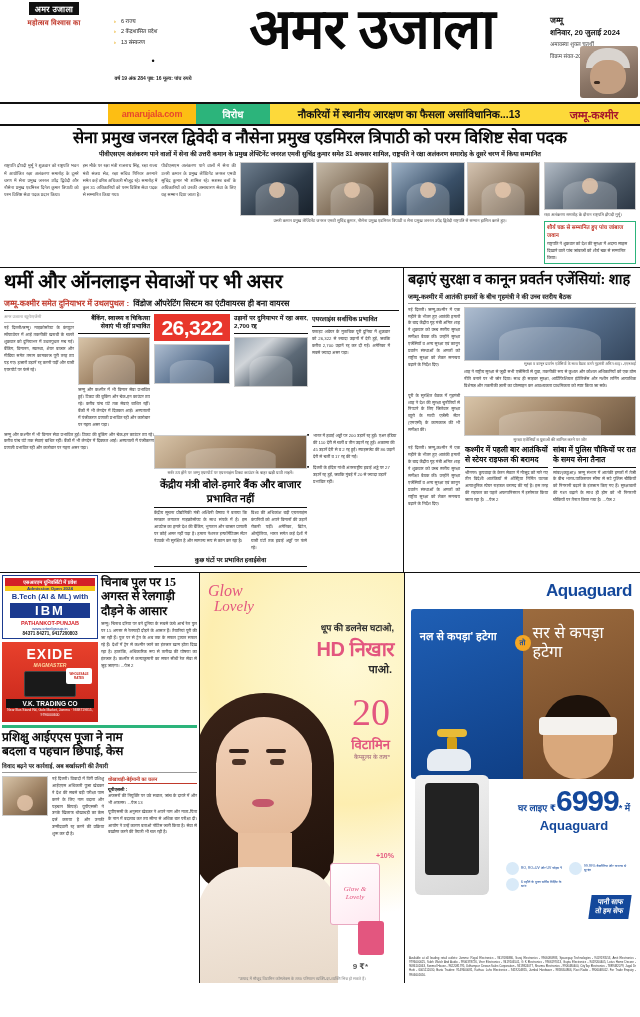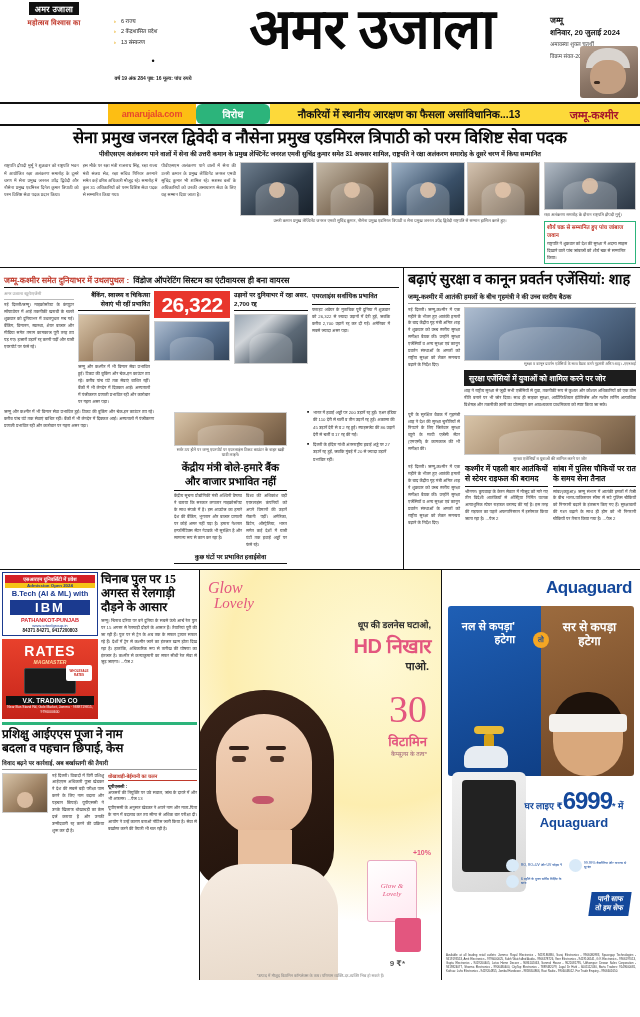--- a/index.html
+++ b/index.html
@@ -42,21 +42,21 @@
   .face-skin { position:absolute; top:14px; left:10px; width:36px; height:34px; border-radius:16px; background:#c39f82; }
   .face-eyes { position:absolute; top:24px; left:14px; width:28px; height:3px; }
   .face-eyes span { display:inline-block; width:6px; height:3px; background:#3a2a20; border-radius:2px; margin-right:10px;}
 
   
   .strip { display:flex; height:22px; align-items:stretch; border-bottom:2px solid #111;text-align:center; }
   .strip-logo { width:108px; background:#fff; }
   .strip-site { width:88px; background:#fdbe13; display:flex; align-items:center; justify-content:center;
       font-size:9px; font-weight:bold; color:#e8462c; letter-spacing:-.2px; }
   .strip-tag { width:74px; background:#2cb47b; display:flex; align-items:center; justify-content:center;
-      font-size:10px; font-weight:bold; color:#fff;border-radius:6px; }
+      font-size:10px; font-weight:bold; color:#fff; }
   .strip-head { flex:1; background:#fdd93a; display:flex; align-items:center; justify-content:center;
       font-size:10.5px; font-weight:bold; color:#111; }
   .strip-edition { width:92px; background:#fdd93a; display:flex; align-items:center; justify-content:center;
       font-size:11px; font-weight:bold; color:#a8172b; }
 
   
   .lead { padding:3px 4px 0 4px; border-bottom:1.5px solid #111; }
   .lead-h { font-size:16.5px; font-weight:bold; line-height:1.12; text-align:center; color:#0a0a0a;
       font-family:"Liberation Serif","DejaVu Serif",serif; }
   .lead-sub { font-size:6.4px; font-weight:bold; text-align:center; margin-top:3px; color:#111; line-height:1.4; }
@@ -115,21 +115,21 @@
   .sec-h { font-size:10.5px; font-weight:bold; text-align:center; color:#0a0a0a; margin-top:2px;
       font-family:"Liberation Serif","DejaVu Serif",serif; border-bottom:1px solid #111; padding-bottom:2px;}
   .sub-h2 { font-size:7.6px; font-weight:bold; color:#111; line-height:1.28; border-bottom:1px solid #111; padding-bottom:2px;}
   .bullets { font-size:4.3px; line-height:1.7; color:#3a3a3a; }
   .bullets li { list-style:none; position:relative; padding-left:6px; margin-bottom:3px; }
   .bullets li:before { content:"■"; position:absolute; left:0; font-size:3.5px; color:#111; top:1px; }
 
   
   .ads { display:flex; height:410px; }
   .ad-left { width:200px; border-right:1px solid #111; padding:2px; }
-  .ad-center { width:242px; border-right:1px solid #111; position:relative; overflow:hidden; }
+  .ad-center { width:205px; border-right:1px solid #111; position:relative; overflow:hidden; }
   .ad-right { flex:1; position:relative; overflow:hidden; background:#fff; }
 
   .ad-ibm { border:1px solid #1b3a8f; padding:2px; background:#fff; }
   .ad-ibm-top { background:#d42027; color:#fff; font-size:5px; font-weight:bold; text-align:center; padding:1px; }
   .ad-ibm-sub { background:#f5c518; color:#1b3a8f; font-size:4.4px; font-weight:bold; text-align:center; }
   .ad-ibm-h { font-size:7.5px; font-weight:bold; color:#1b3a8f; text-align:center; line-height:1.15; margin-top:2px; }
   .ibm-logo { background:#1b3a8f; color:#fff; font-size:13px; font-weight:bold; text-align:center;
       letter-spacing:2px; margin:2px auto; width:80px; }
   .ad-ibm-f { font-size:5.5px; font-weight:bold; color:#d42027; text-align:center; }
   .ad-ibm-w { font-size:4.2px; color:#1b3a8f; text-align:center; }
@@ -181,38 +181,38 @@
   .glow-tube { position:absolute; right:20px; bottom:28px; width:26px; height:34px; background:#e3567f; border-radius:3px;}
   .glow-plus { position:absolute; right:10px; bottom:124px; font-size:7px; color:#e3567f; font-weight:bold; }
   .glow-foot { position:absolute; left:0; right:0; bottom:2px; font-size:4px; color:#777; text-align:center; }
   .glow-price { position:absolute; right:36px; bottom:12px; font-size:8px; color:#555; font-weight:bold; }
 
   
   .aq-brand { position:absolute; right:8px; top:8px; font-size:17px; font-weight:bold; color:#14489b; letter-spacing:-.4px;}
   .aq-split { position:absolute; left:6px; top:36px; right:6px; height:170px; display:flex; border-radius:3px; overflow:hidden; }
   .aq-left { flex:1; background:linear-gradient(160deg,#1f5fb5,#0f3f86); position:relative; }
   .aq-right { flex:1; background:linear-gradient(160deg,#9c6b3e,#6d4526); position:relative; }
-  .aq-t1 { position:absolute; left:8px; top:14px; right:26px; font-size:11px; font-weight:bold; color:#fff; line-height:1.2; text-align:right;}
-  .aq-t2 { position:absolute; left:10px; top:14px; right:6px; font-size:12px; font-weight:bold; color:#fff; line-height:1.2;text-align:center;}
+  .aq-t1 { position:absolute; left:8px; top:21px; right:26px; font-size:11px; font-weight:bold; color:#fff; line-height:1.2; text-align:right;}
+  .aq-t2 { position:absolute; left:10px; top:14px; right:6px; font-size:16px; font-weight:normal; color:#fff; line-height:1.2;}
   .aq-to { position:absolute; left:50%; top:26px; transform:translateX(-50%); width:16px; height:16px; border-radius:50%;
       background:#f5a623; color:#14489b; font-size:7px; font-weight:bold; display:flex; align-items:center; justify-content:center; z-index:3;}
   .aq-tap { position:absolute; left:26px; bottom:8px; width:40px; height:44px; }
   .tap-body { position:absolute; left:10px; top:10px; width:10px; height:32px; background:#d4a017; border-radius:2px; }
   .tap-handle { position:absolute; left:0; top:2px; width:30px; height:8px; background:#e8bb37; border-radius:4px; }
   .tap-hand { position:absolute; left:-10px; bottom:0; width:44px; height:22px; background:#e7ecf2; border-radius:12px 12px 4px 4px; }
   .aq-kid { position:absolute; left:50%; bottom:0; transform:translateX(-50%); width:86px; height:96px; }
   .kid-head { position:absolute; left:8px; top:18px; width:70px; height:78px; border-radius:34px; background:#d9a87c; }
   .kid-hair { position:absolute; left:8px; top:12px; width:70px; height:34px; border-radius:34px 34px 0 0; background:#1d120b; }
   .kid-band { position:absolute; left:4px; top:34px; width:78px; height:18px; background:#f4f2ee; border-radius:4px; }
   .aq-prod { position:absolute; left:10px; bottom:88px; width:74px; height:120px;
       background:linear-gradient(160deg,#f2f2f2,#d8d8d8); border-radius:6px; }
   .aq-prod-in { position:absolute; left:10px; top:8px; width:54px; height:92px; background:#222; border-radius:4px; }
   .aq-price { position:absolute; right:6px; bottom:150px; text-align:center; width:120px; }
   .aq-price-l { font-size:9px; font-weight:bold; color:#14489b; }
-  .aq-price-n { font-size:24px; font-weight:bold; color:#14489b; letter-spacing:-1px; }
+  .aq-price-n { font-size:30px; font-weight:bold; color:#14489b; letter-spacing:-1px; }
   .aq-price-b { font-size:13px; font-weight:bold; color:#14489b; }
   .aq-feats { position:absolute; right:6px; bottom:92px; width:128px; display:flex; flex-wrap:wrap; gap:3px; }
   .aq-feat { width:60px; display:flex; gap:2px; align-items:center; }
   .aq-ic { width:13px; height:13px; border-radius:50%; background:#d9eaf8; flex:none; }
   .aq-fx { font-size:3.4px; color:#14489b; line-height:1.3; }
   .aq-tag { position:absolute; right:10px; bottom:64px; background:#14489b; color:#fff; font-size:7px; font-weight:bold;
       padding:3px 6px; transform:skewX(-8deg); text-align:center; line-height:1.25; }
   .aq-foot { position:absolute; left:4px; right:4px; bottom:6px; font-size:2.9px; color:#333; line-height:1.45; text-align:justify; }
 </style>
 </head>
@@ -300,20 +300,21 @@
           <div class="lr-box-h">शौर्य चक्र से सम्मानित हुए पांच जांबाज जवान</div>
           <div class="lr-box-t">राष्ट्रपति ने शुक्रवार को देश की सुरक्षा में अदम्य साहस दिखाने वाले पांच जांबाजों को शौर्य चक्र से सम्मानित किया।</div>
         </div>
       </div>
     </div>
   </div>
 
   <div class="main">
 
     <div class="main-left">
+      <div class="big-h">थमीं और ऑनलाइन सेवाओं पर भी असर</div>
 
       <div class="red-sub">
         <span class="a">जम्मू-कश्मीर समेत दुनियाभर में उथलपुथल :</span>
         <span class="b">विंडोज ऑपरेटिंग सिस्टम का एंटीवायरस ही बना वायरस</span>
       </div>
 
       <div class="cols3">
         <div class="col" style="width:70px">
           <div class="byline">अमर उजाला ब्यूरो/एजेंसी</div>
           <div>नई दिल्ली/जम्मू। माइक्रोसॉफ्ट के कंप्यूटर सॉफ्टवेयर में आई तकनीकी खराबी के चलते शुक्रवार को दुनियाभर में उथलपुथल मच गई। बैंकिंग, विमानन, स्वास्थ्य, शेयर बाजार और मीडिया समेत तमाम कामकाज पूरी तरह ठप पड़ गए। हजारों उड़ानें रद्द करनी पड़ीं और यात्री एयरपोर्ट पर फंसे रहे।</div>
@@ -336,21 +337,21 @@
           <div class="midphoto" style="height:50px">
               <div class="ph-fig"></div>
             </div>
         </div>
         <div class="col" style="width:78px">
           <div class="minihead">एयरलाइंस सर्वाधिक प्रभावित</div>
           <div>फ्लाइट अवेयर के मुताबिक पूरी दुनिया में शुक्रवार को 26,322 से ज्यादा उड़ानों में देरी हुई, जबकि करीब 2,700 उड़ानें रद्द कर दी गईं। अमेरिका में सबसे ज्यादा असर पड़ा।</div>
         </div>
       </div>
 
-      <div style="display:flex;gap:20px;margin-top:3px;">
+      <div style="display:flex;gap:0;margin-top:3px;">
         <div style="width:150px">
           <div class="col">जम्मू और कश्मीर में भी विमान सेवा प्रभावित हुई। टिकट की बुकिंग और चेक-इन काउंटर ठप रहे। करीब पांच घंटे तक सेवाएं बाधित रहीं। बैंकों में भी लेनदेन में दिक्कत आई। अस्पतालों में पंजीकरण प्रणाली प्रभावित रही और कारोबार पर गहरा असर पड़ा।</div>
         </div>
         <div style="flex:1">
           <div class="midphoto warm" style="height:34px">
               <div class="ph-fig"></div>
             </div>
           <div class="cap">सर्वर ठप होने पर जम्मू एयरपोर्ट पर एयरलाइंस टिकट काउंटर के बाहर खड़ी यात्री लाइनें।</div>
           <div class="sec-h">केंद्रीय मंत्री बोले-हमारे बैंक और बाजार प्रभावित नहीं</div>
           <div style="display:flex;gap:4px;margin-top:2px;">
@@ -372,21 +373,20 @@
       <div class="big-h2">बढ़ाएं सुरक्षा व कानून प्रवर्तन एजेंसियां: शाह</div>
       <div class="gray-sub">जम्मू-कश्मीर में आतंकी हमलों के बीच गृहमंत्री ने की उच्च स्तरीय बैठक</div>
 
       <div style="display:flex;gap:4px;margin-top:3px;">
         <div class="col" style="width:52px">नई दिल्ली। जम्मू-कश्मीर में एक महीने के भीतर हुए आतंकी हमलों के बाद केंद्रीय गृह मंत्री अमित शाह ने शुक्रवार को उच्च स्तरीय सुरक्षा समीक्षा बैठक की। उन्होंने सुरक्षा एजेंसियों व अन्य सुरक्षा एवं कानून प्रवर्तन संस्थाओं के अमलों को राष्ट्रीय सुरक्षा को लेकर समन्वय बढ़ाने के निर्देश दिए।</div>
         <div style="flex:1">
           <div class="midphoto blue" style="height:54px;margin-top:0">
               <div class="ph-fig"></div>
             </div>
           <div class="cap" style="text-align:right;font-size:3.8px">सुरक्षा व कानून प्रवर्तन एजेंसियों के साथ बैठक करते गृहमंत्री अमित शाह। -एएनआई</div>
-          <div class="bar-h">सुरक्षा एजेंसियों में युवाओं को शामिल करने पर जोर</div>
           <div class="col" style="margin-top:2px">शाह ने राष्ट्रीय सुरक्षा से जुड़ी सभी एजेंसियों से युवा, तकनीकी रूप से कुशल और कौशल अधिकारियों को एक ठोस नीति बनाने पर भी जोर दिया। साथ ही साइबर सुरक्षा, आर्टिफिशियल इंटेलिजेंस और मशीन लर्निंग अत्याधिक विशेषज्ञ और तकनीकी ज्ञानी का प्रोत्साहन कर आवश्यकता प्राथमिकता को स्पष्ट किया जा सके।</div>
         </div>
       </div>
 
       <div style="display:flex;gap:4px;margin-top:3px;">
         <div class="col" style="width:52px">पूरी के सुरक्षित बैठक में गृहमंत्री शाह ने देश की सुरक्षा चुनौतियों से निपटने के लिए जिलेवार सुरक्षा ब्यूरो के मल्टी एजेंसी सेंटर (एमएसी) के कामकाज की भी समीक्षा की।</div>
         <div style="flex:1">
           <div class="midphoto warm" style="height:40px">
               <div class="ph-fig"></div>
             </div>
@@ -419,21 +419,21 @@
             <div class="ad-ibm-top">एसआरएम यूनिवर्सिटी में प्रवेश</div>
             <div class="ad-ibm-sub">Admission Open 2024</div>
             <div class="ad-ibm-h">B.Tech (AI &amp; ML) with</div>
             <div class="ibm-logo">IBM</div>
             <div class="ad-ibm-f">PATHANKOT-PUNJAB</div>
             <div class="ad-ibm-w">www.srteelgroup.in</div>
             <div class="ad-ibm-p">84371 84271, 9417200803</div>
           </div>
 
           <div class="ad-exide">
-            <div class="exide-name">RATES</div>
+            <div class="exide-name">EXIDE</div>
             <div class="exide-sub">MAGMASTER</div>
             <div class="exide-badge">WHOLESALE RATES</div>
             <div class="exide-batt"></div>
             <div class="exide-shop">V.K. TRADING CO</div>
             <div class="exide-addr">Near Bus Stand Rd, Gole Market, Jammu · 9888719815, 9796000600</div>
           </div>
         </div>
 
         <div style="flex:1">
           <div class="news-h3">चिनाब पुल पर 15 अगस्त से रेलगाड़ी दौड़ने के आसार</div>
@@ -463,21 +463,21 @@
         </div>
       </div>
     </div>
 
     <div class="ad-center">
       <div class="glow-bg"></div>
       <div class="glow-logo">Glow<small>Lovely</small></div>
       <div class="glow-l1">धूप की डलनेस घटाओ,</div>
       <div class="glow-l2">HD निखार</div>
       <div class="glow-l3">पाओ.</div>
-      <div class="glow-30">30</div>
+      <div class="glow-30">20</div>
       <div class="glow-vit">विटामिन</div>
       <div class="glow-vit2">कैप्सूल्स के तत्व*</div>
       <div class="glow-plus">+10%</div>
 
       <div class="glow-model">
         <div class="m-hair"></div>
         <div class="m-face"></div>
         <div class="m-brow l"></div>
           <div class="m-brow r"></div>
         <div class="m-eye l"></div>

